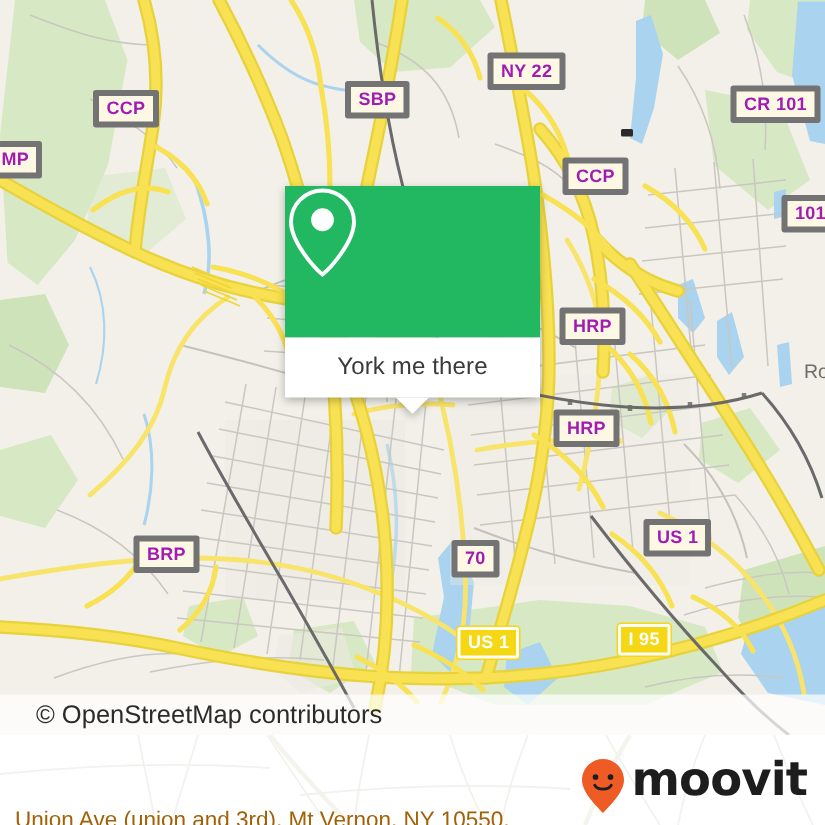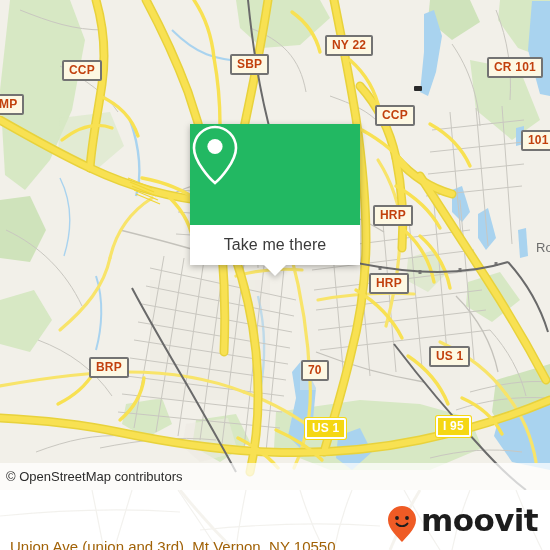--- a/index.html
+++ b/index.html
@@ -13,23 +13,23 @@
   
   #map{position:absolute;left:0;top:0;width:550px;height:490px;overflow:hidden;
        background:#f2f0e9;}
   #map svg{position:absolute;left:0;top:0;}
 
   
   .shield{
     position:absolute;
     box-sizing:border-box;
     background:#fdf8e3;
-    border:2px solid #737373;
+    border:4px solid #737373;
     border-radius:2px;
-    color:#c2410c;
+    color:#a21caf;
     font-weight:bold;
     font-size:12px;
     line-height:14px;
     padding:1px 5px 2px 5px;
     white-space:nowrap;
     letter-spacing:0.2px;
     font-family:"Liberation Sans","DejaVu Sans",sans-serif;
     text-shadow:0 0 1px rgba(255,255,255,.9);
   }
   .shield.solid{
@@ -76,21 +76,21 @@
     border-top:11px solid #ffffff;
   }
 
   
   #attrib{
     position:absolute;left:0;top:463px;width:550px;height:27px;
     background:rgba(255,255,255,.72);
     display:flex;align-items:center;
   }
   #attrib-text{
-    color:#2b2b2b;font-size:13px;line-height:15px;padding-left:6px;
+    color:#2b2b2b;font-size:17px;line-height:15px;padding-left:24px;
   }
 
   
   #footer{
     position:absolute;left:0;top:490px;width:550px;height:60px;
     background:#ffffff;overflow:hidden;
   }
   #footer-lines{position:absolute;left:0;top:0;opacity:.5;}
   #footer-addr{
     position:absolute;left:10px;top:9px;width:400px;
@@ -354,35 +354,35 @@
     <div class="shield" style="left:325px;top:35px;">NY 22</div>
     <div class="shield" style="left:375px;top:105px;">CCP</div>
     <div class="shield" style="left:487px;top:57px;">CR 101</div>
     <div class="shield" style="left:521px;top:130px;">101</div>
     <div class="shield" style="left:373px;top:205px;">HRP</div>
     <div class="shield" style="left:369px;top:273px;">HRP</div>
     <div class="shield" style="left:89px;top:357px;text-align:right;">BRP</div>
     <div class="shield" style="left:301px;top:360px;">70</div>
     <div class="shield" style="left:429px;top:346px;">US 1</div>
     <div class="shield solid" style="left:305px;top:418px;">US 1</div>
-    <div class="shield solid" style="left:436px;top:416px;">I 95</div>
+    <div class="shield solid" style="left:412px;top:416px;">I 95</div>
 
     <div class="placelabel" style="left:536px;top:240px;">Ro</div>
 
     <div id="popup">
       <div id="popup-head">
         <span>
           <svg width="50" height="62" viewBox="0 0 50 62" aria-hidden="true">
             <path d="M25 3 C13.4 3 4 12.4 4 24 C4 37.5 20 55 25 59 C30 55 46 37.5 46 24 C46 12.4 36.6 3 25 3 Z" fill="none" stroke="#ffffff" stroke-width="2.6"></path>
             <circle cx="25" cy="22.5" r="7.6" fill="#ffffff"></circle>
           </svg>
         </span>
       </div>
       <div id="popup-body">
-        <span id="popup-label">Take me there</span>
+        <span id="popup-label">York me there</span>
         <span id="popup-tail"></span>
       </div>
     </div>
 
     <div id="attrib">
       <span id="attrib-text">© OpenStreetMap contributors</span>
     </div>
   </div>
 
   <div id="footer">

